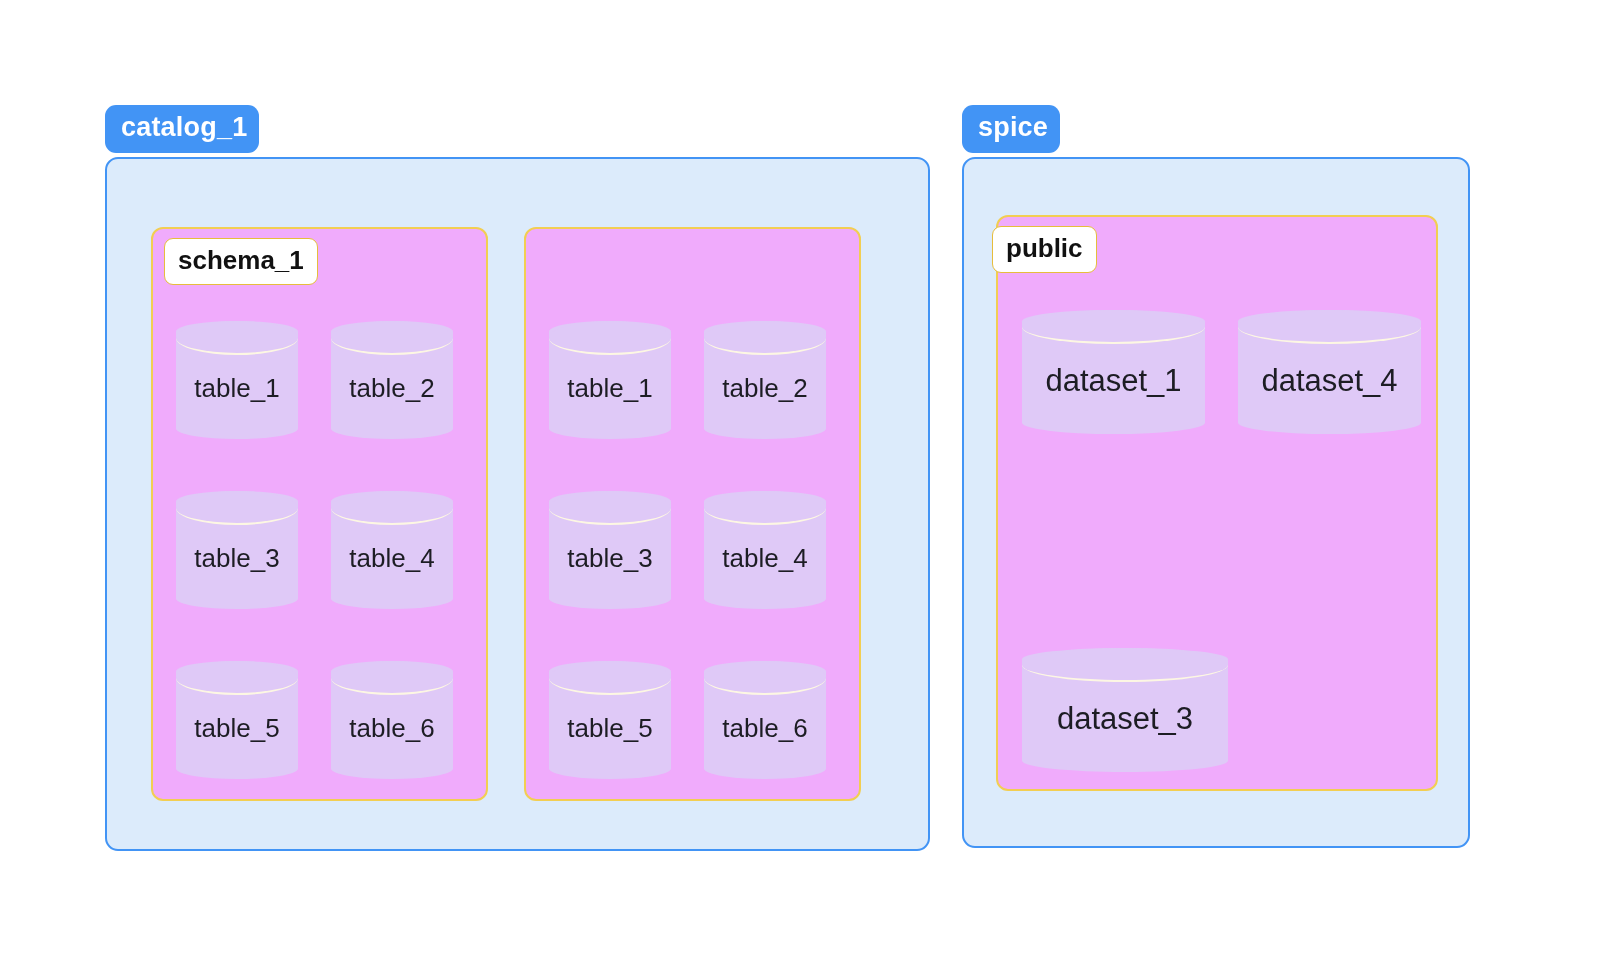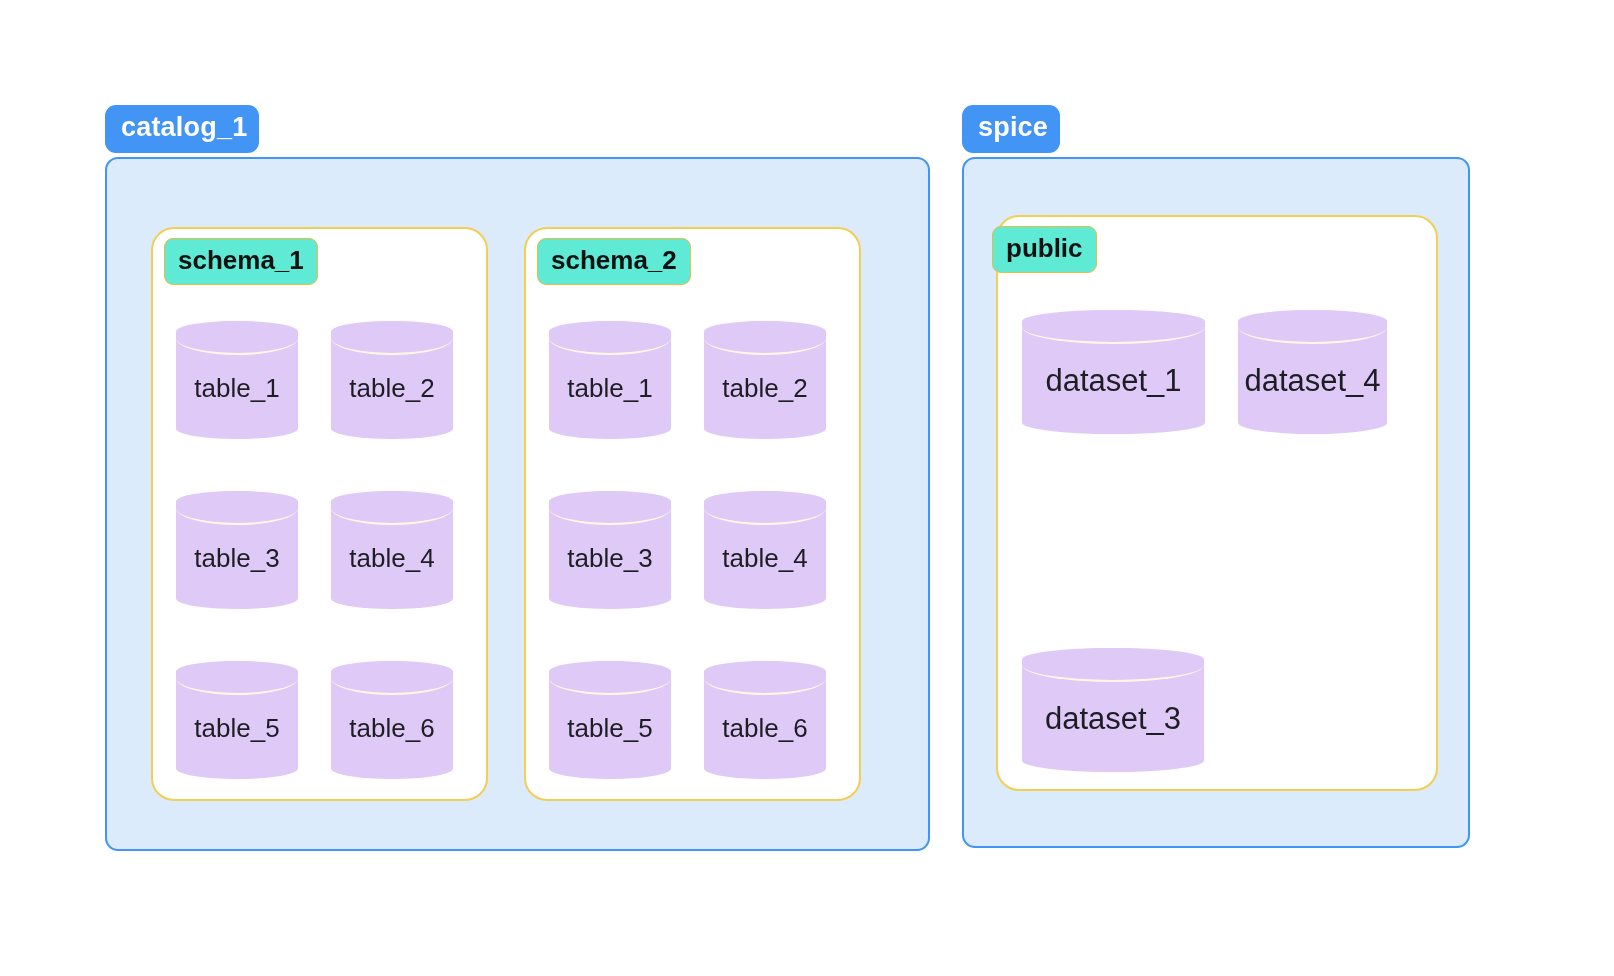--- a/index.html
+++ b/index.html
@@ -42,28 +42,28 @@
     line-height: 1;
     padding: 9px 12px 12px 16px;
     white-space: nowrap;
     z-index: 5;
   }
 
   
   .schema {
     position: absolute;
     box-sizing: border-box;
+    background: #f0abfc;
+    border: 2px solid #f2ce52;
+    border-radius: 12px;
+  }
+  .schema-badge {
+    position: absolute;
+    box-sizing: border-box;
     background: #ffffff;
-    border: 2px solid #f2ce52;
-    border-radius: 23px;
-  }
-  .schema-badge {
-    position: absolute;
-    box-sizing: border-box;
-    background: #5eead4;
     color: #111111;
     border: 1px solid #e6bd3c;
     border-radius: 9px;
     font-size: 26px;
     font-weight: bold;
     line-height: 1;
     padding: 8px 13px 11px 13px;
     white-space: nowrap;
     z-index: 4;
   }
@@ -155,21 +155,20 @@
         <div class="cyl-label">table_5</div>
       </div>
 
       <div class="cyl" style="left:178px; top:432px; width:122px; height:118px;">
         <div class="cyl-body"></div>
         <div class="cyl-top"></div>
         <div class="cyl-label">table_6</div>
       </div>
     </div>
 
-    <div class="schema-badge" style="left:430px; top:79px;">schema_2</div>
 
     <div class="schema" style="left:417px; top:68px; width:337px; height:574px;">
 
       <div class="cyl" style="left:23px; top:92px; width:122px; height:118px;">
         <div class="cyl-body"></div>
         <div class="cyl-top"></div>
         <div class="cyl-label">table_1</div>
       </div>
 
       <div class="cyl" style="left:178px; top:92px; width:122px; height:118px;">
@@ -211,29 +210,29 @@
     <div class="schema-badge" style="left:28px; top:67px;">public</div>
 
     <div class="schema" style="left:32px; top:56px; width:442px; height:576px;">
 
       <div class="cyl" style="left:24px; top:93px; width:183px; height:124px;">
         <div class="cyl-body"></div>
         <div class="cyl-top"></div>
         <div class="cyl-label wide">dataset_1</div>
       </div>
 
-      <div class="cyl" style="left:240px; top:93px; width:149px; height:124px;padding-left:37px;">
+      <div class="cyl" style="left:240px; top:93px; width:183px; height:124px;padding-left:37px;">
         <div class="cyl-body"></div>
         <div class="cyl-top"></div>
         <div class="cyl-label wide">dataset_4</div>
       </div>
 
 
 
-      <div class="cyl" style="left:24px; top:431px; width:182px; height:124px;">
+      <div class="cyl" style="left:24px; top:431px; width:206px; height:124px;">
         <div class="cyl-body"></div>
         <div class="cyl-top"></div>
         <div class="cyl-label wide">dataset_3</div>
       </div>
 
     </div>
   </div>
 
 </div>
 

